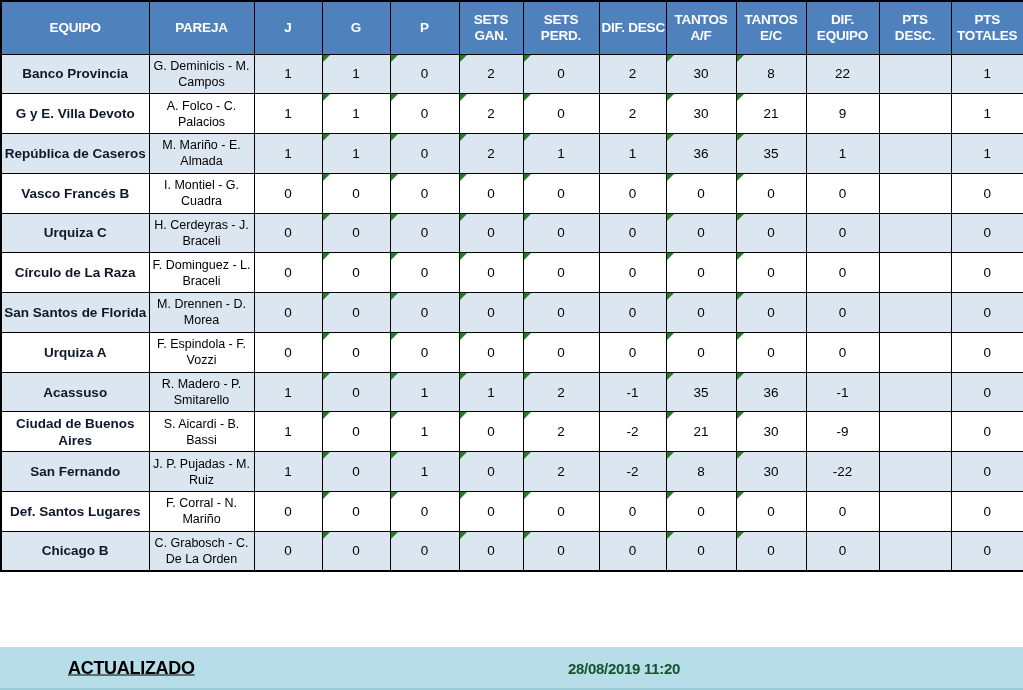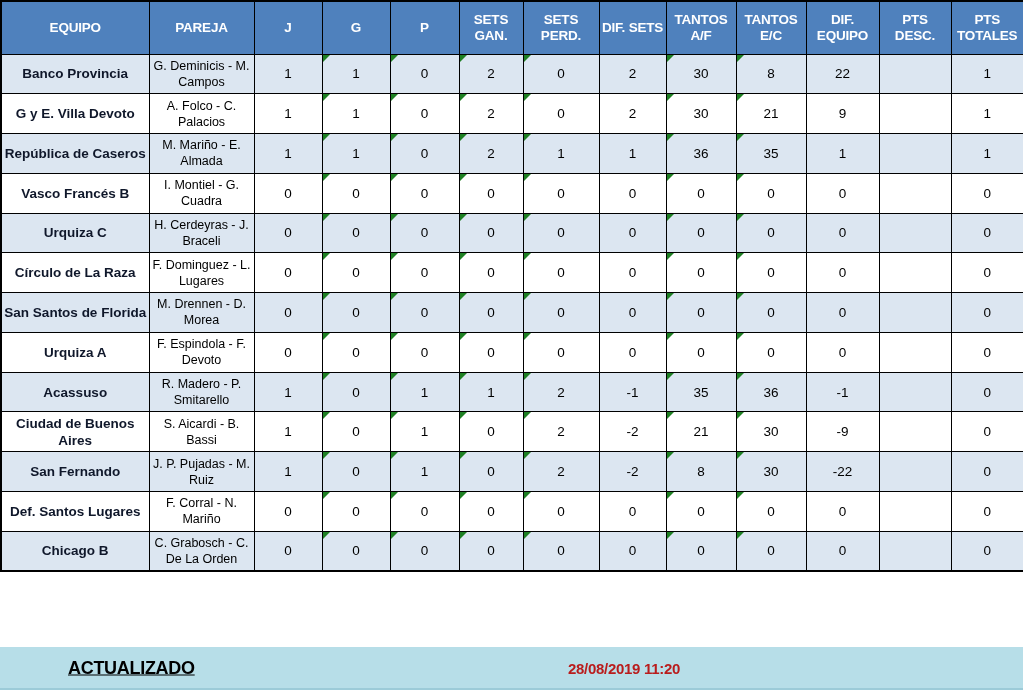--- a/index.html
+++ b/index.html
@@ -48,21 +48,21 @@
     background:#B7DEE8;border-bottom:2px solid #9CCBD8;
     box-sizing:border-box;
   }
   .footer-band .upd{
     position:absolute;left:68px;top:50%;transform:translateY(-50%);
     font-weight:bold;font-size:18px;color:#000;
     text-decoration:underline;letter-spacing:-0.3px;
   }
   .footer-band .ts{
     position:absolute;left:568px;top:50%;transform:translateY(-50%);
-    font-weight:bold;font-size:15px;color:#b91c1c;letter-spacing:-0.3px;
+    font-weight:bold;font-size:15px;color:#14532d;letter-spacing:-0.3px;
   }
 </style>
 </head>
 <body>
 
 <div class="page">
 
   <table class="standings">
     <colgroup>
       <col style="width:148px">
@@ -83,21 +83,21 @@
       <tr>
         <th>EQUIPO</th>
         <th>PAREJA</th>
         <th>J</th>
         <th>G</th>
         <th>P</th>
         <th>SETS
 GAN.</th>
         <th>SETS
 PERD.</th>
-        <th>DIF. SETS</th>
+        <th>DIF. DESC</th>
         <th>TANTOS
 A/F</th>
         <th>TANTOS
 E/C</th>
         <th>DIF.
 EQUIPO</th>
         <th>PTS
 DESC.</th>
         <th>PTS
 TOTALES</th>
@@ -174,21 +174,21 @@
     <td class="num"><span class="val">0</span><span class="tri"></span></td>
     <td class="num"><span class="val">0</span></td>
     <td class="num"><span class="val">0</span><span class="tri"></span></td>
     <td class="num"><span class="val">0</span><span class="tri"></span></td>
     <td class="num"><span class="val">0</span></td>
     <td class="num"><span class="val"></span></td>
     <td class="num"><span class="val">0</span></td>
   </tr>
         <tr class="plain">
     <td class="team">Círculo de La Raza</td>
-    <td class="pair">F. Dominguez - L. Lugares</td>
+    <td class="pair">F. Dominguez - L. Braceli</td>
     <td class="num"><span class="val">0</span></td>
     <td class="num"><span class="val">0</span><span class="tri"></span></td>
     <td class="num"><span class="val">0</span><span class="tri"></span></td>
     <td class="num"><span class="val">0</span><span class="tri"></span></td>
     <td class="num"><span class="val">0</span><span class="tri"></span></td>
     <td class="num"><span class="val">0</span></td>
     <td class="num"><span class="val">0</span><span class="tri"></span></td>
     <td class="num"><span class="val">0</span><span class="tri"></span></td>
     <td class="num"><span class="val">0</span></td>
     <td class="num"><span class="val"></span></td>
@@ -204,21 +204,21 @@
     <td class="num"><span class="val">0</span><span class="tri"></span></td>
     <td class="num"><span class="val">0</span></td>
     <td class="num"><span class="val">0</span><span class="tri"></span></td>
     <td class="num"><span class="val">0</span><span class="tri"></span></td>
     <td class="num"><span class="val">0</span></td>
     <td class="num"><span class="val"></span></td>
     <td class="num"><span class="val">0</span></td>
   </tr>
         <tr class="plain">
     <td class="team">Urquiza A</td>
-    <td class="pair">F. Espindola - F. Devoto</td>
+    <td class="pair">F. Espindola - F. Vozzi</td>
     <td class="num"><span class="val">0</span></td>
     <td class="num"><span class="val">0</span><span class="tri"></span></td>
     <td class="num"><span class="val">0</span><span class="tri"></span></td>
     <td class="num"><span class="val">0</span><span class="tri"></span></td>
     <td class="num"><span class="val">0</span><span class="tri"></span></td>
     <td class="num"><span class="val">0</span></td>
     <td class="num"><span class="val">0</span><span class="tri"></span></td>
     <td class="num"><span class="val">0</span><span class="tri"></span></td>
     <td class="num"><span class="val">0</span></td>
     <td class="num"><span class="val"></span></td>

